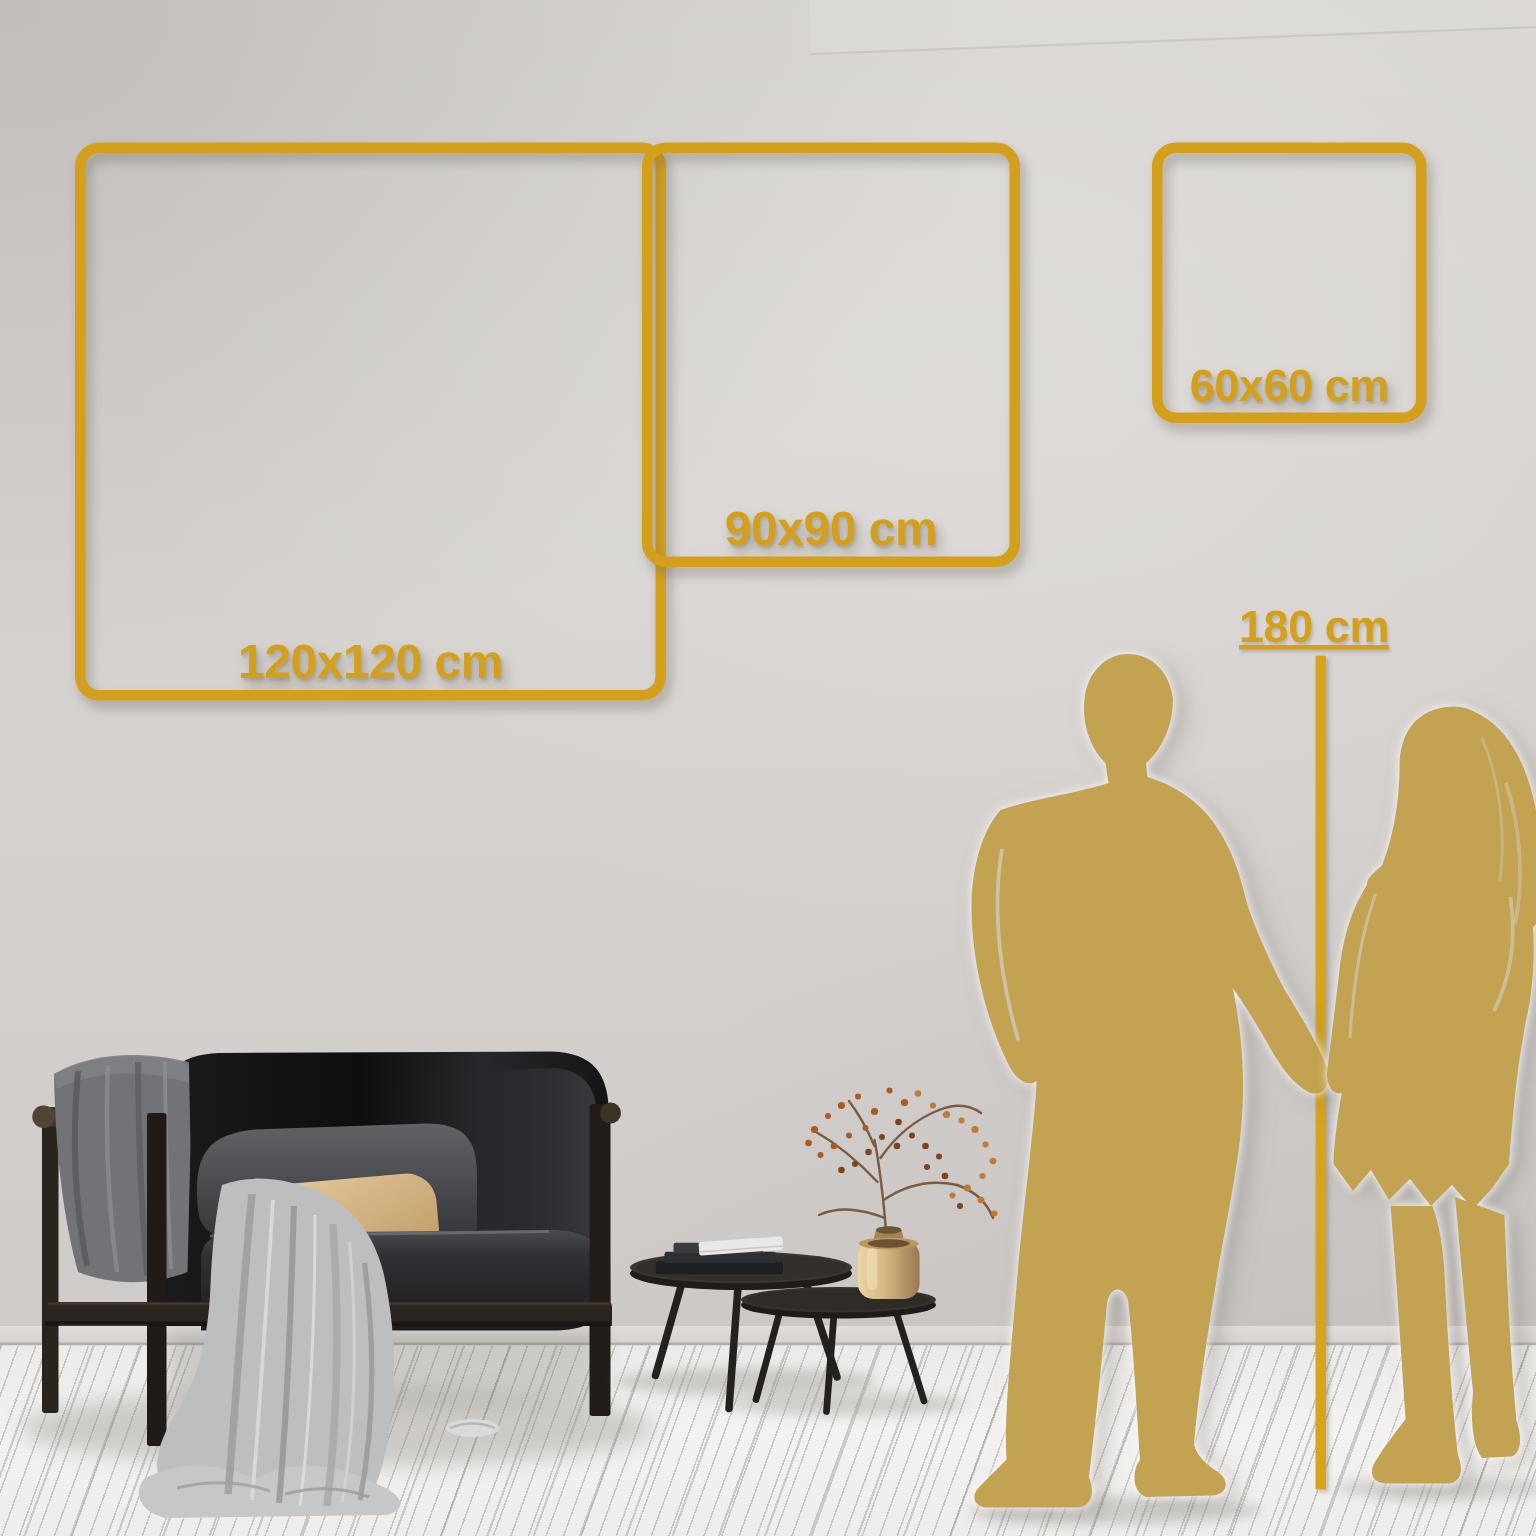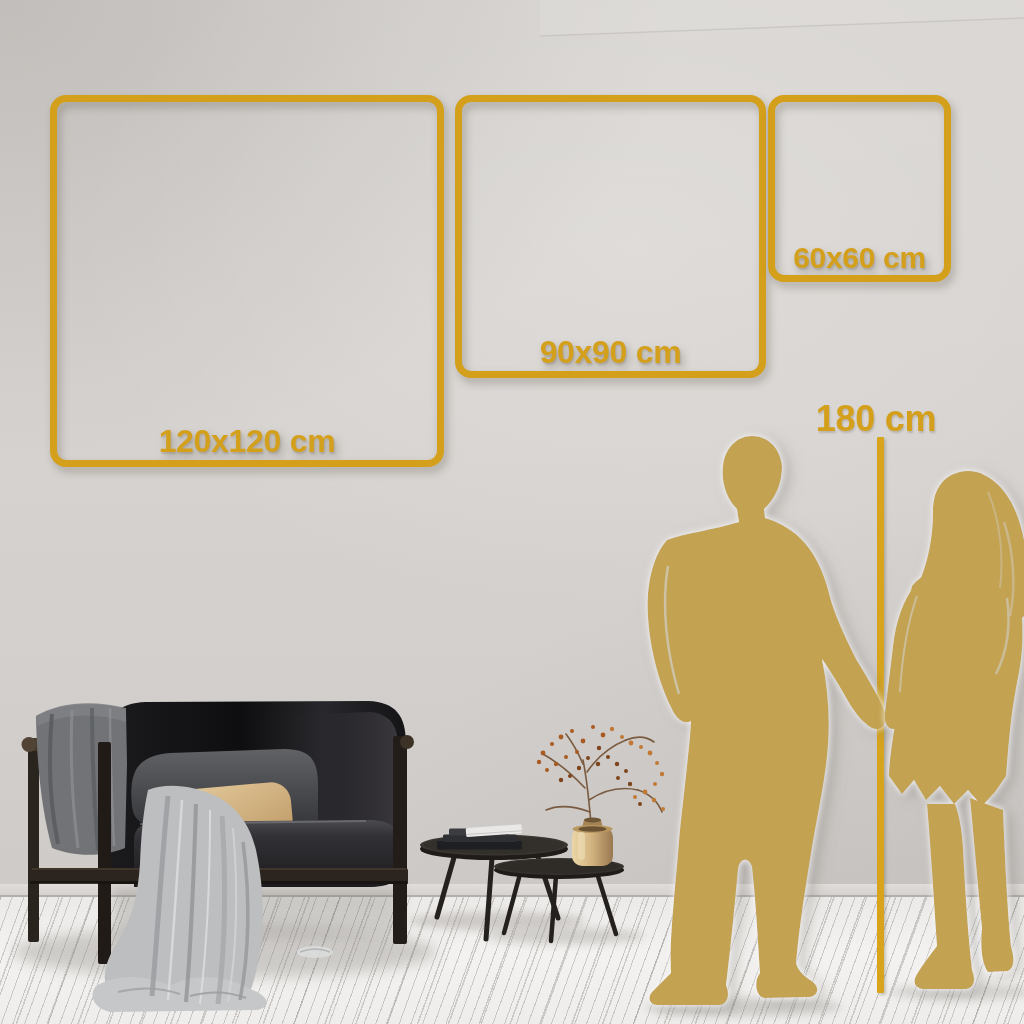--- a/index.html
+++ b/index.html
@@ -31,32 +31,32 @@
 
   .scene { position:absolute; left:0; top:0; width:1024px; height:1024px; }
 
   
   .frame {
     position:absolute; border:7px solid var(--gold,#D4A01C); border-radius:16px;
     display:flex; align-items:flex-end; justify-content:center;
     filter: drop-shadow(3px 5px 4px rgba(95,88,72,0.38));
   }
   .frame-120 { left:50px;  top:95px; width:394px; height:372px; }
-  .frame-90  { left:455px; top:95px; width:311px; height:283px; }
+  .frame-90  { left:428px; top:95px; width:252px; height:283px; }
   .frame-60  { left:768px; top:95px; width:183px; height:187px; }
   .frame-label {
     color:var(--gold,#D4A01C); font-weight:800; font-size:32px; letter-spacing:-0.3px;
     text-shadow:1px 2px 2px rgba(95,88,72,0.25);
   }
   .frame-60 .frame-label { font-size:30px; }
 
   .height-label {
     position:absolute; left:796px; top:402px; width:160px; height:34px; line-height:34px;
-    text-align:center; color:var(--gold,#D4A01C); font-weight:800; font-size:36px;
-    letter-spacing:-0.3px; text-shadow:1px 2px 2px rgba(95,88,72,0.25);
+    text-align:center; color:var(--gold,#D4A01C); font-weight:800; font-size:30px;
+    letter-spacing:-0.3px; text-shadow:1px 2px 2px rgba(95,88,72,0.25);text-decoration:underline;
   }
 </style>
 </head>
 <body>
 
 <div class="stage">
 
   <div class="wall"></div>
   <div class="baseboard"></div>
   <div class="floor"></div>

